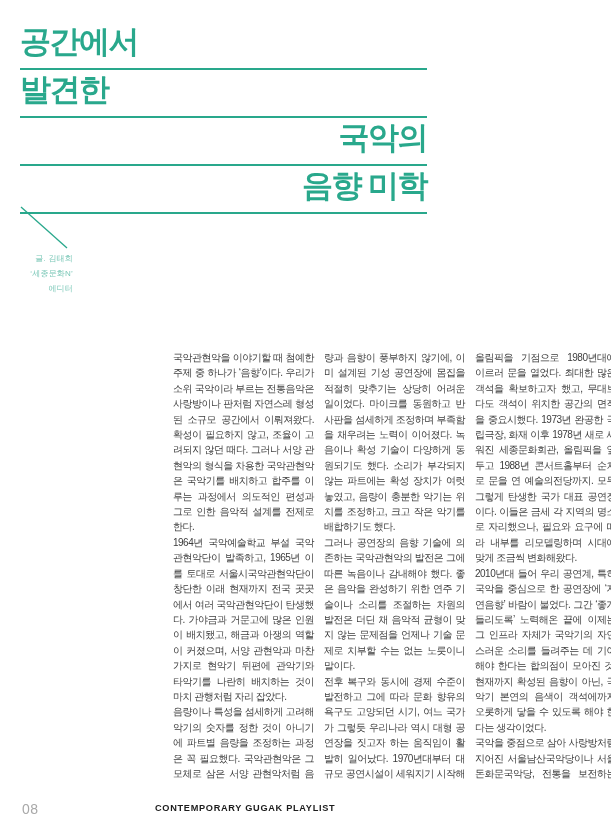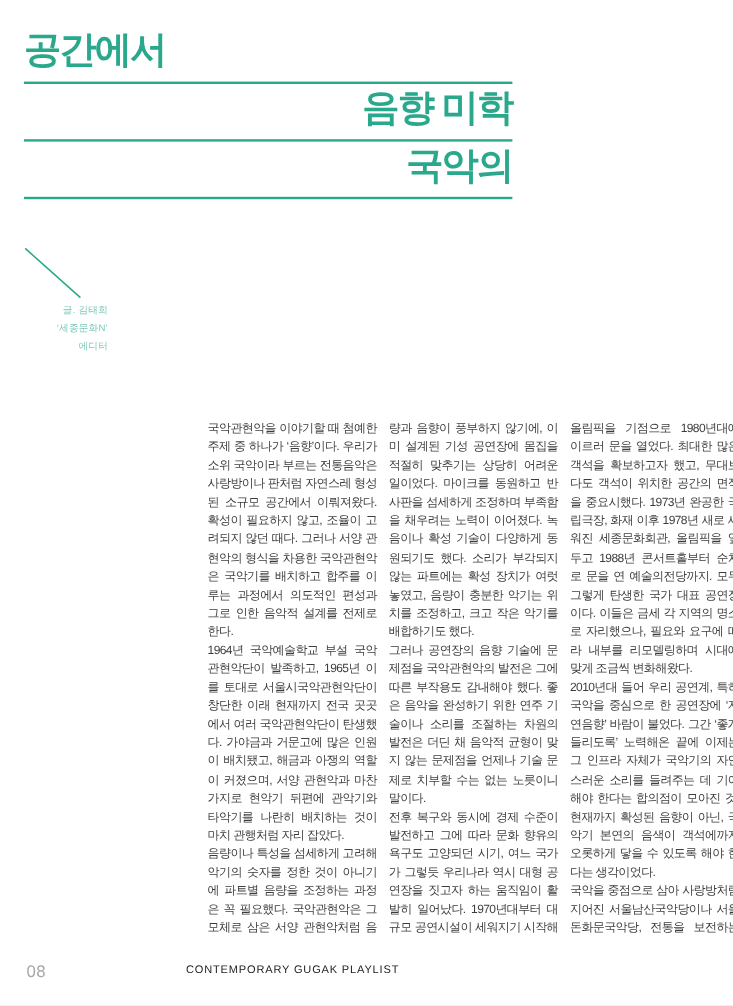--- a/index.html
+++ b/index.html
@@ -42,21 +42,21 @@
   
   .pointer{
     position:absolute;left:20px;top:206px;
   }
   .pointer line{
     stroke:var(--accent-teal);
     stroke-width:1.3;
   }
   
   .byline{
-    position:absolute;left:18px;top:251px;width:72px;
+    position:absolute;left:1px;top:251px;width:72px;
     text-align:right;
     font-size:8px;
     line-height:15px;
     letter-spacing:0.2px;
     color:var(--byline-teal);
   }
   
   .article-body{
     position:absolute;left:173px;top:350px;
     width:443px;height:446px;
@@ -75,57 +75,60 @@
   .page-footer{position:absolute;left:0;top:0;width:100%;height:100%;pointer-events:none;text-align:center;}
   .page-number{
     position:absolute;left:22px;top:801px;
     font-size:14px;
     letter-spacing:0.5px;
     color:var(--page-number-gray);
   }
   .running-title{
     position:absolute;left:155px;top:803px;
     font-size:9.2px;
-    font-weight:normal;
+    font-weight:bold;
     letter-spacing:0.7px;
     color:var(--running-title-black);
   }
 </style>
 </head>
 <body>
 
 <div class="page">
 
   <section class="title-block">
     <div class="title-row left">
       <span>공간에서</span>
     </div>
-    <div class="title-row right">
-      <span>음향 미학</span>
+    <div class="title-row left">
+      <span>발견한</span>
     </div>
     <div class="title-row right">
       <span>국악의</span>
+    </div>
+    <div class="title-row right">
+      <span>음향 미학</span>
     </div>
   </section>
 
   <svg class="pointer" width="50" height="46" viewBox="0 0 50 46" aria-hidden="true">
     <line x1="1" y1="1" x2="47" y2="42"></line>
   </svg>
 
   <aside class="byline">
     <div>글. 김태희</div>
     <div>‘세종문화N’</div>
     <div>에디터</div>
   </aside>
 
   <main class="article-body">
     <p>국악관현악을 이야기할 때 첨예한 주제 중 하나가 ‘음향’이다. 우리가 소위 국악이라 부르는 전통음악은 사랑방이나 판처럼 자연스레 형성된 소규모 공간에서 이뤄져왔다. 확성이 필요하지 않고, 조율이 고려되지 않던 때다. 그러나 서양 관현악의 형식을 차용한 국악관현악은 국악기를 배치하고 합주를 이루는 과정에서 의도적인 편성과 그로 인한 음악적 설계를 전제로 한다.</p>
     <p>1964년 국악예술학교 부설 국악관현악단이 발족하고, 1965년 이를 토대로 서울시국악관현악단이 창단한 이래 현재까지 전국 곳곳에서 여러 국악관현악단이 탄생했다. 가야금과 거문고에 많은 인원이 배치됐고, 해금과 아쟁의 역할이 커졌으며, 서양 관현악과 마찬가지로 현악기 뒤편에 관악기와 타악기를 나란히 배치하는 것이 마치 관행처럼 자리 잡았다.</p>
     <p>음량이나 특성을 섬세하게 고려해 악기의 숫자를 정한 것이 아니기에 파트별 음량을 조정하는 과정은 꼭 필요했다. 국악관현악은 그 모체로 삼은 서양 관현악처럼 음량과 음향이 풍부하지 않기에, 이미 설계된 기성 공연장에 몸집을 적절히 맞추기는 상당히 어려운 일이었다. 마이크를 동원하고 반사판을 섬세하게 조정하며 부족함을 채우려는 노력이 이어졌다. 녹음이나 확성 기술이 다양하게 동원되기도 했다. 소리가 부각되지 않는 파트에는 확성 장치가 여럿 놓였고, 음량이 충분한 악기는 위치를 조정하고, 크고 작은 악기를 배합하기도 했다.</p>
-    <p>그러나 공연장의 음향 기술에 문제점을 국악관현악의 발전은 그에 따른 부작용도 감내해야 했다. 좋은 음악을 완성하기 위한 연주 기술이나 소리를 조절하는 차원의 발전은 더딘 채 음악적 균형이 맞지 않는 문제점을 언제나 기술 문제로 치부할 수는 없는 노릇이니 말이다.</p>
+    <p>그러나 공연장의 음향 기술에 의존하는 국악관현악의 발전은 그에 따른 녹음이나 감내해야 했다. 좋은 음악을 완성하기 위한 연주 기술이나 소리를 조절하는 차원의 발전은 더딘 채 음악적 균형이 맞지 않는 문제점을 언제나 기술 문제로 치부할 수는 없는 노릇이니 말이다.</p>
     <p>전후 복구와 동시에 경제 수준이 발전하고 그에 따라 문화 향유의 욕구도 고양되던 시기, 여느 국가가 그렇듯 우리나라 역시 대형 공연장을 짓고자 하는 움직임이 활발히 일어났다. 1970년대부터 대규모 공연시설이 세워지기 시작해 올림픽을 기점으로 1980년대에 이르러 문을 열었다. 최대한 많은 객석을 확보하고자 했고, 무대보다도 객석이 위치한 공간의 면적을 중요시했다. 1973년 완공한 국립극장, 화재 이후 1978년 새로 세워진 세종문화회관, 올림픽을 앞두고 1988년 콘서트홀부터 순차로 문을 연 예술의전당까지. 모두 그렇게 탄생한 국가 대표 공연장이다. 이들은 금세 각 지역의 명소로 자리했으나, 필요와 요구에 따라 내부를 리모델링하며 시대에 맞게 조금씩 변화해왔다.</p>
     <p>2010년대 들어 우리 공연계, 특히 국악을 중심으로 한 공연장에 ‘자연음향’ 바람이 불었다. 그간 ‘좋게 들리도록’ 노력해온 끝에 이제는 그 인프라 자체가 국악기의 자연스러운 소리를 들려주는 데 기여해야 한다는 합의점이 모아진 것. 현재까지 확성된 음향이 아닌, 국악기 본연의 음색이 객석에까지 오롯하게 닿을 수 있도록 해야 한다는 생각이었다.</p>
     <p>국악을 중점으로 삼아 사랑방처럼 지어진 서울남산국악당이나 서울돈화문국악당, 전통을 보전하는 목표와 비전을 가진 국립국악원, 그리고 대형 공연장인 국립극장에까지 그러한 바람이 가닿았다. 그렇다면 자연음향은 국악기와 국악관현악의 음향을 소생시킬 최적의 방법이었을까? 음향을 개선하고, 무대 형태를 달리하고, 객석 구조를 바꾸며 나름의 변화를 꾀해온 공연장의 사례를 통해 국악에 최적화한 음향 미학이란 무엇인지 다시금 생각해본다.</p>
   </main>
 
   <footer class="page-footer">
     <span class="page-number">08</span>
     <span class="running-title">CONTEMPORARY GUGAK PLAYLIST</span>
   </footer>
 

